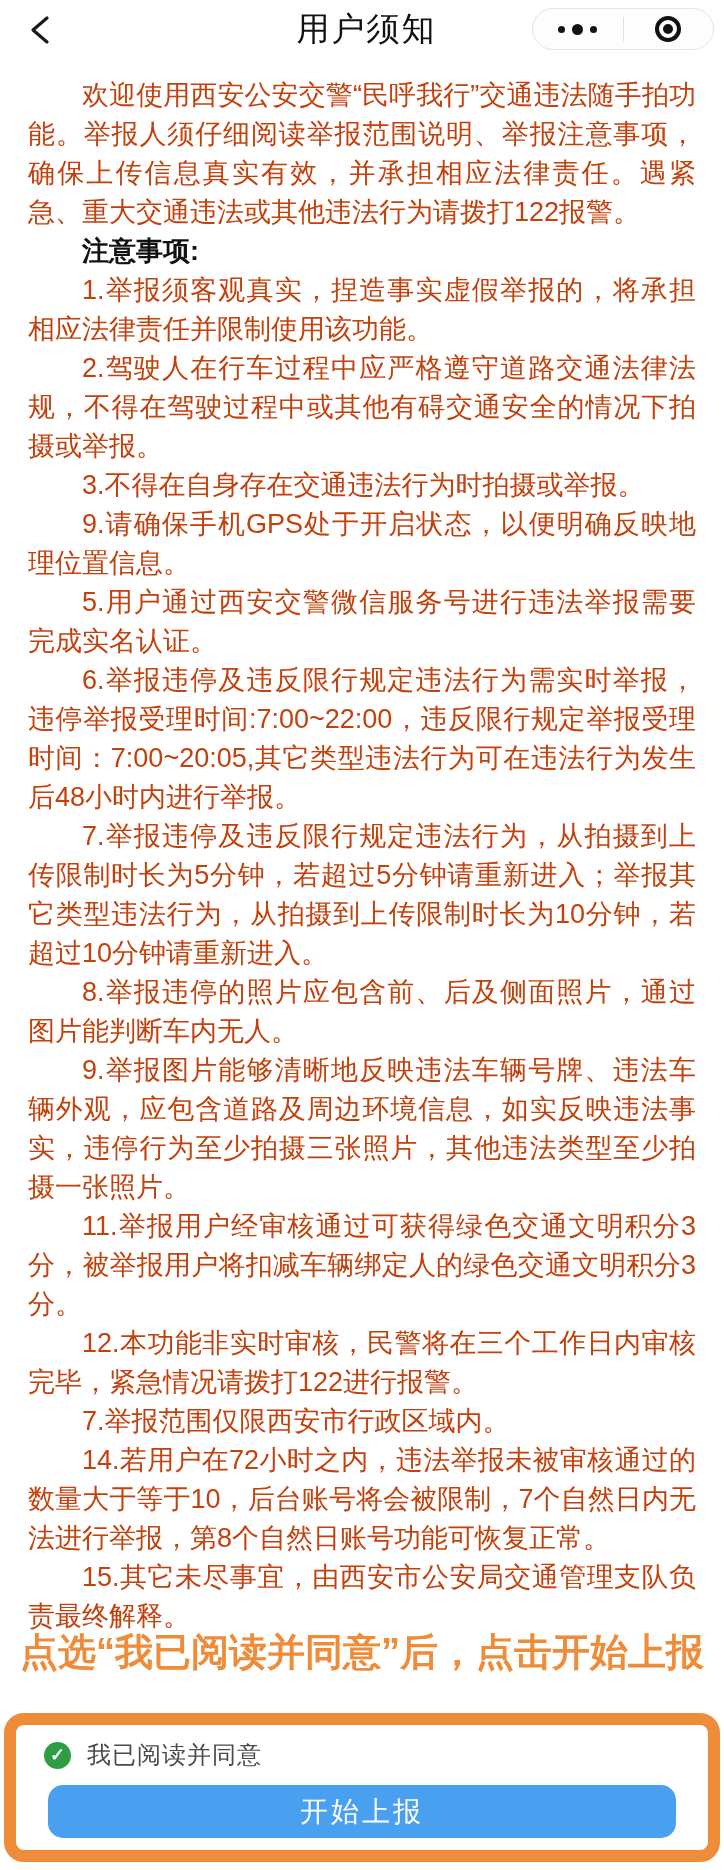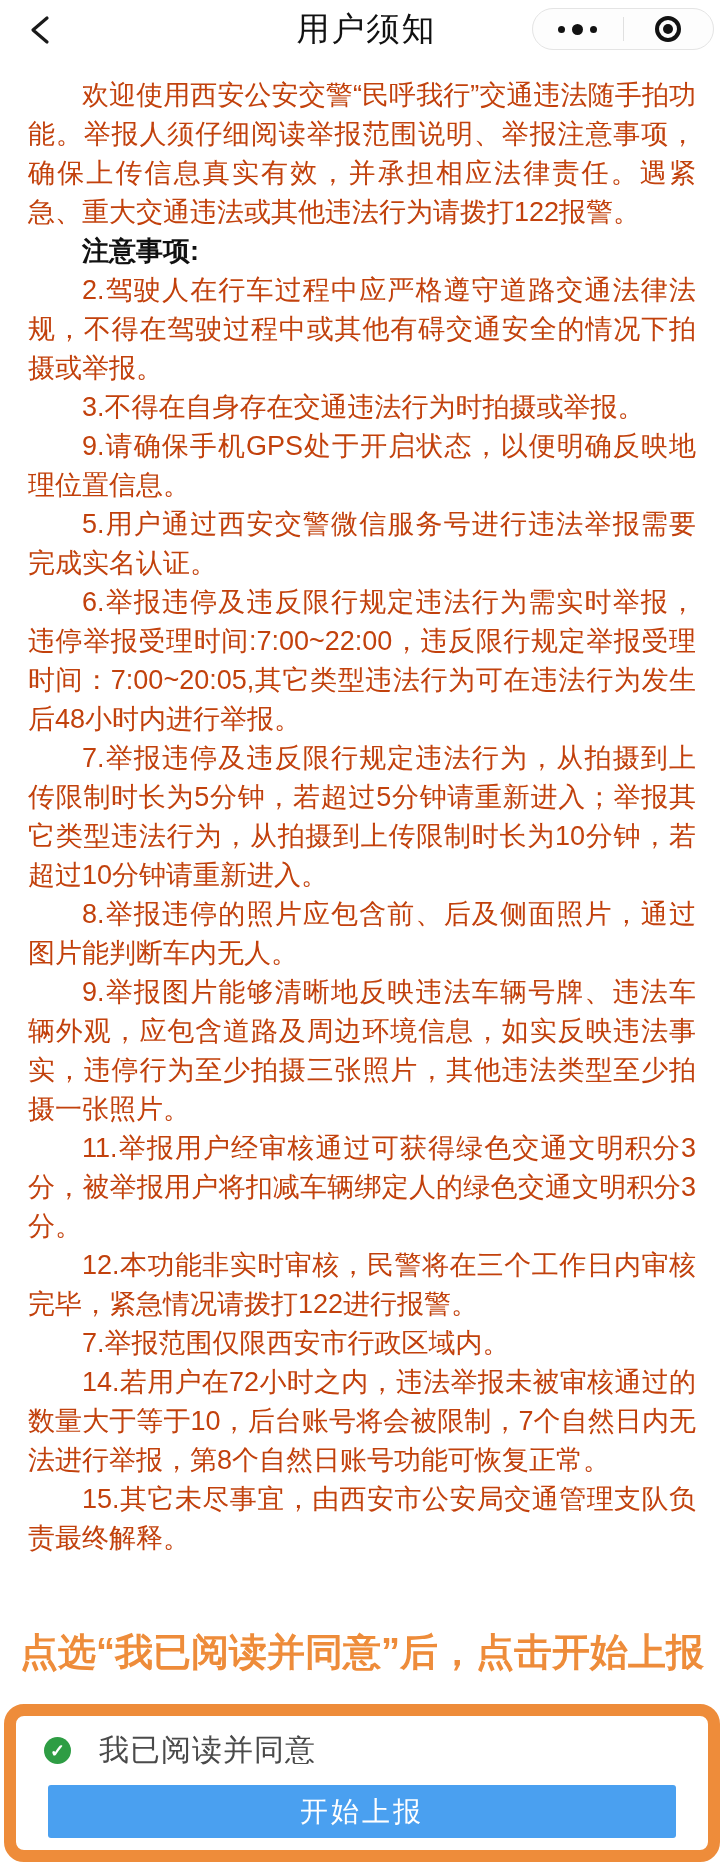--- a/index.html
+++ b/index.html
@@ -67,24 +67,24 @@
     display:flex;align-items:center;margin:4px 0 0 8px;cursor:pointer;
   }
   .checkbox-circle{
     width:27px;height:27px;border-radius:50%;background:#2e9d44;
     display:flex;align-items:center;justify-content:center;flex:0 0 auto;
   }
   .checkbox-circle span{
     color:#ffffff;font-size:18px;font-weight:700;line-height:1;
   }
   .agree-label{
-    margin-left:28px;font-size:30px;color:#4a4a4a;letter-spacing:1px;
+    margin-left:16px;font-size:24px;color:#4a4a4a;letter-spacing:1px;
   }
   .start-btn{
-    margin:14px 12px 0 12px;height:53px;border-radius:3px;background:#4aa0f0;
+    margin:14px 12px 0 12px;height:53px;border-radius:15px;background:#4aa0f0;
     display:flex;align-items:center;justify-content:center;cursor:pointer;
     color:#ffffff;font-size:28px;letter-spacing:3px;
   }
 </style>
 </head>
 <body>
 
 <div class="navbar">
   <div class="back-btn">
     <svg width="26" height="30" viewBox="0 0 26 30">
@@ -101,20 +101,21 @@
     <div class="capsule-divider"></div>
     <div class="capsule-half">
       <div class="ring"></div>
     </div>
   </div>
 </div>
 
 <div class="content">
   <p>欢迎使用西安公安交警“民呼我行”交通违法随手拍功能。举报人须仔细阅读举报范围说明、举报注意事项，确保上传信息真实有效，并承担相应法律责任。遇紧急、重大交通违法或其他违法行为请拨打122报警。</p>
   <p class="section-head">注意事项:</p>
+  <p>1.举报须客观真实，捏造事实虚假举报的，将承担相应法律责任并限制使用该功能。</p>
   <p>2.驾驶人在行车过程中应严格遵守道路交通法律法规，不得在驾驶过程中或其他有碍交通安全的情况下拍摄或举报。</p>
   <p>3.不得在自身存在交通违法行为时拍摄或举报。</p>
   <p>9.请确保手机GPS处于开启状态，以便明确反映地理位置信息。</p>
   <p>5.用户通过西安交警微信服务号进行违法举报需要完成实名认证。</p>
   <p>6.举报违停及违反限行规定违法行为需实时举报，违停举报受理时间:7:00~22:00，违反限行规定举报受理时间：7:00~20:05,其它类型违法行为可在违法行为发生后48小时内进行举报。</p>
   <p>7.举报违停及违反限行规定违法行为，从拍摄到上传限制时长为5分钟，若超过5分钟请重新进入；举报其它类型违法行为，从拍摄到上传限制时长为10分钟，若超过10分钟请重新进入。</p>
   <p>8.举报违停的照片应包含前、后及侧面照片，通过图片能判断车内无人。</p>
   <p>9.举报图片能够清晰地反映违法车辆号牌、违法车辆外观，应包含道路及周边环境信息，如实反映违法事实，违停行为至少拍摄三张照片，其他违法类型至少拍摄一张照片。</p>
   <p>11.举报用户经审核通过可获得绿色交通文明积分3分，被举报用户将扣减车辆绑定人的绿色交通文明积分3分。</p>
   <p>12.本功能非实时审核，民警将在三个工作日内审核完毕，紧急情况请拨打122进行报警。</p>

